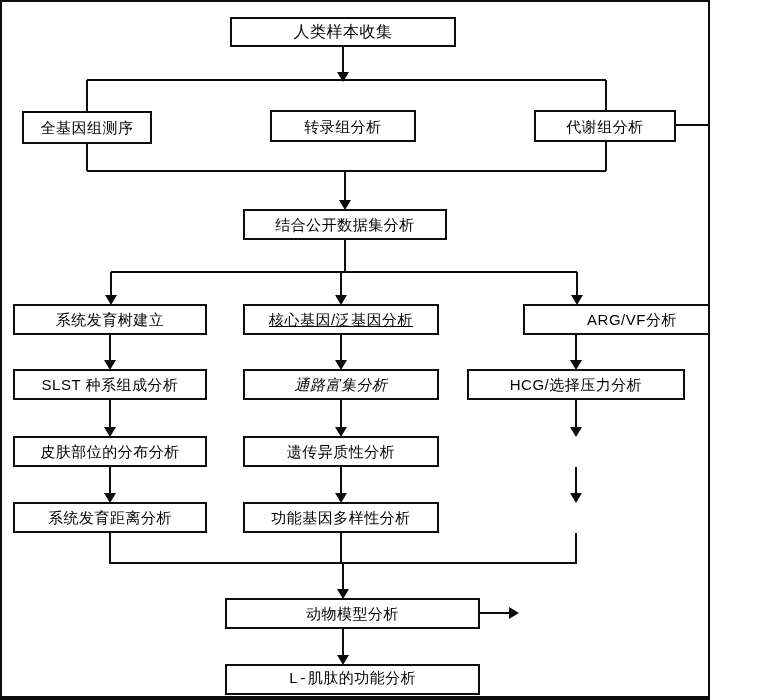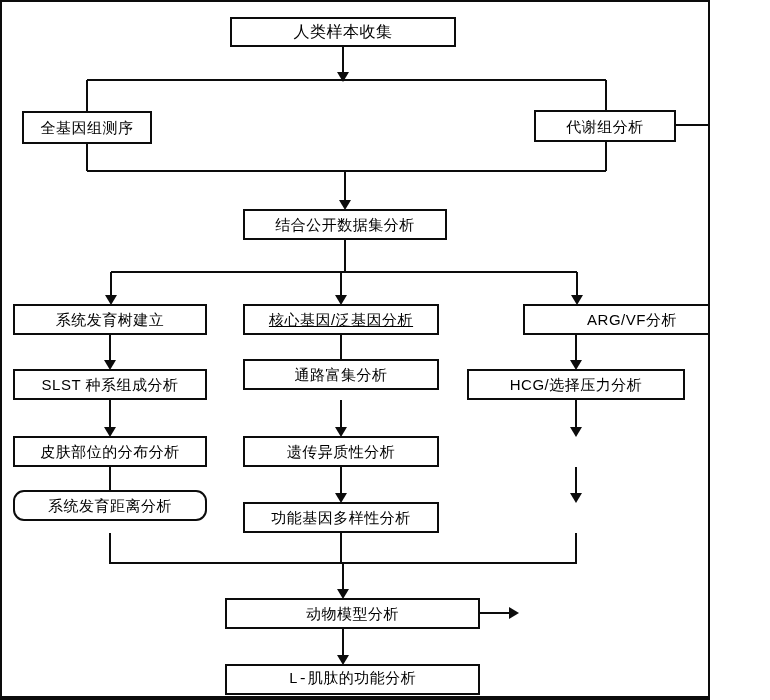--- a/index.html
+++ b/index.html
@@ -29,23 +29,23 @@
   }
   
   .n-human        {left:228px;top:15px;width:226px;height:30px;font-size:16px;}
   .n-wgs          {left:20px; top:109px;width:130px;height:33px;}
   .n-transcriptome{left:268px;top:108px;width:146px;height:32px;}
   .n-metabolome   {left:532px;top:108px;width:142px;height:32px;}
   .n-public       {left:241px;top:207px;width:204px;height:31px;}
   .n-phylo-tree   {left:11px; top:302px;width:194px;height:31px;}
   .n-slst         {left:11px; top:367px;width:194px;height:31px;}
   .n-skin-site    {left:11px; top:434px;width:194px;height:31px;}
-  .n-phylo-dist   {left:11px; top:488px;width:194px;height:31px;border-radius:11px;}
+  .n-phylo-dist   {left:11px; top:500px;width:194px;height:31px;}
   .n-core-pan     {left:241px;top:302px;width:196px;height:31px;text-decoration:underline;}
-  .n-pathway      {left:241px;top:357px;width:196px;height:31px;}
+  .n-pathway      {left:241px;top:367px;width:196px;height:31px;font-style:italic;}
   .n-hetero       {left:241px;top:434px;width:196px;height:31px;}
   .n-func-gene    {left:241px;top:500px;width:196px;height:31px;}
   .n-arg-vf       {left:484px;top:302px;width:218px;height:31px;margin-left:37px;}
   .n-hcg          {left:465px;top:367px;width:218px;height:31px;}
   .n-deg          {left:465px;top:434px;width:216px;height:31px;}
   .n-sebum        {left:465px;top:500px;width:227px;height:31px;}
   .n-animal       {left:223px;top:596px;width:255px;height:31px;}
   .n-metab-pattern{left:516px;top:596px;width:202px;height:31px;}
   .n-carnosine    {left:223px;top:662px;width:255px;height:31px;font-family:Liberation Mono, monospace;}
 </style>
@@ -116,20 +116,21 @@
       <polygon points="335,587 347,587 341,597"></polygon>
       <polygon points="507,605 507,617 517,611"></polygon>
       <polygon points="728,605 728,617 718,611"></polygon>
       <polygon points="335,653 347,653 341,663"></polygon>
     </g>
   </svg>
 
   <div class="node n-human">人类样本收集</div>
 
   <div class="node n-wgs">全基因组测序</div>
+  <div class="node n-transcriptome">转录组分析</div>
   <div class="node n-metabolome">代谢组分析</div>
 
   <div class="node n-public">结合公开数据集分析</div>
 
   <div class="node n-phylo-tree">系统发育树建立</div>
   <div class="node n-slst">SLST 种系组成分析</div>
   <div class="node n-skin-site">皮肤部位的分布分析</div>
   <div class="node n-phylo-dist">系统发育距离分析</div>
 
   <div class="node n-core-pan">核心基因/泛基因分析</div>

